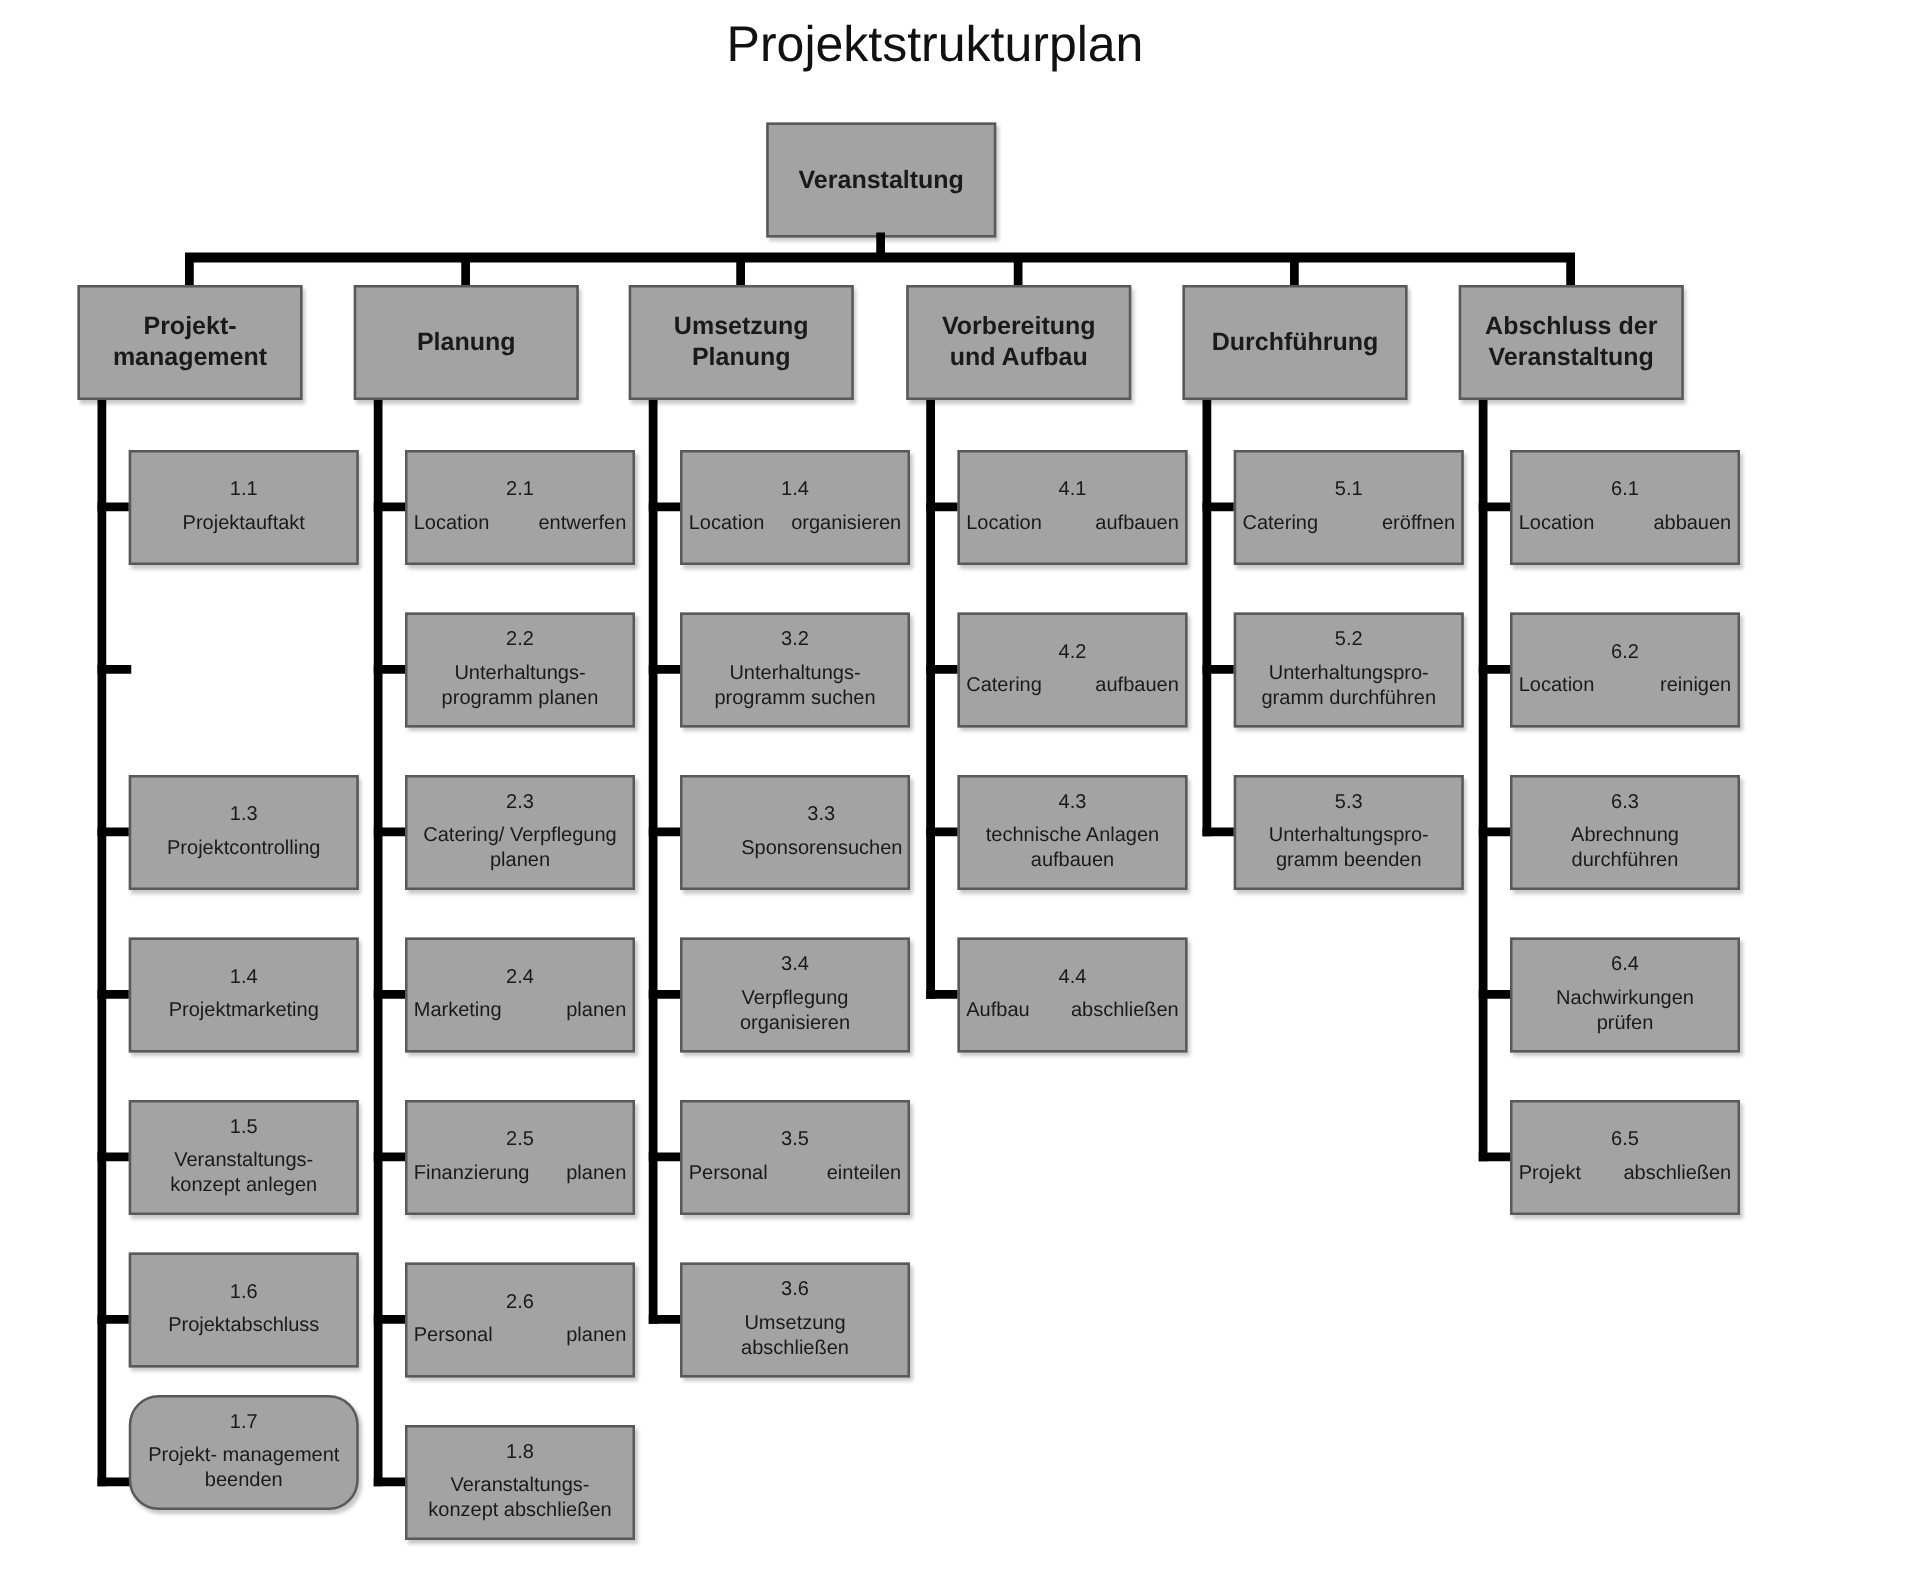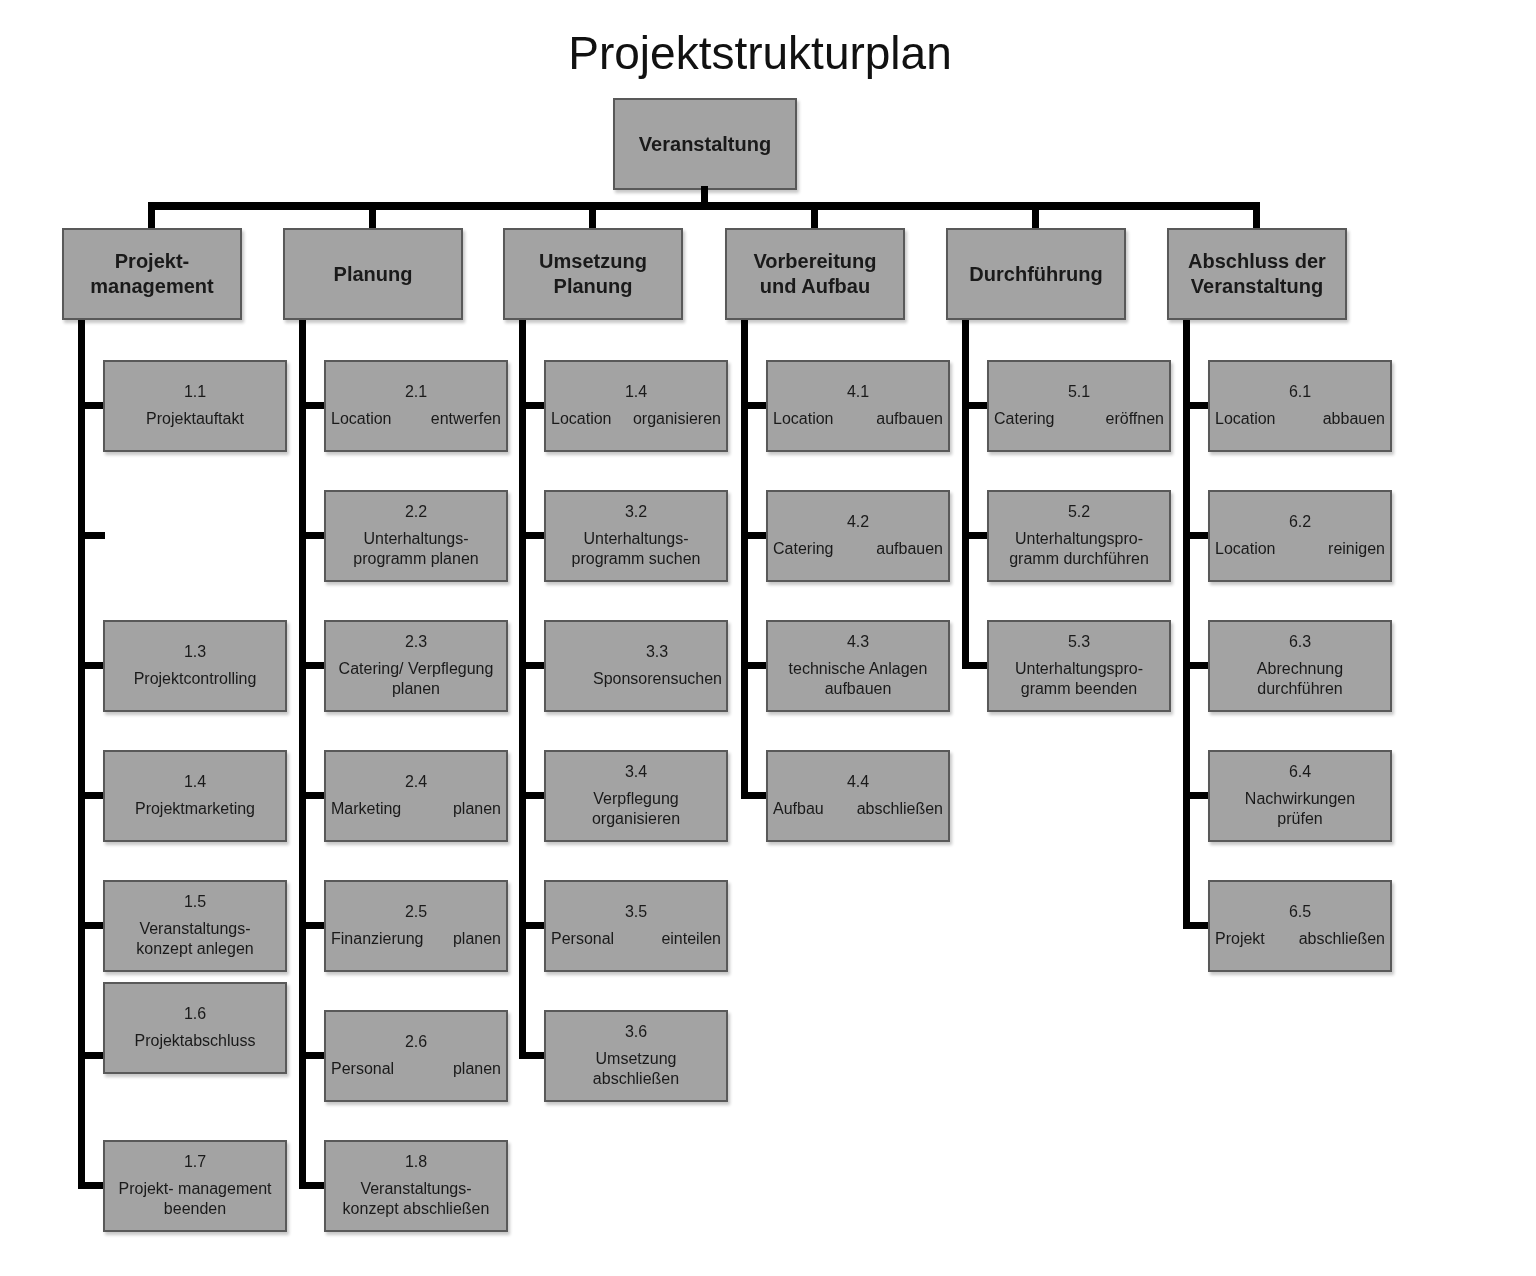--- a/index.html
+++ b/index.html
@@ -2,21 +2,21 @@
 <html><head>
 <meta charset="utf-8">
 <style>
   html,body { margin:0; padding:0; background:#ffffff; }
   .diagram {
     position:relative; width:1536px; height:1276px; background:#ffffff;
     font-family:"Liberation Sans", sans-serif; color:#1a1a1a; overflow:hidden;
   }
   .page-title {
     position:absolute; top:14px; left:748px; transform:translateX(-50%);
-    font-size:46px; font-weight:400; color:#111; margin:12px; white-space:nowrap;
+    font-size:40px; font-weight:400; color:#111; margin:0; white-space:nowrap;
   }
   .box {
     box-sizing:border-box; background:#a3a3a3; border:2px solid #595959;
     box-shadow:2px 3px 3px rgba(0,0,0,0.22);
   }
   .root-box {
     position:absolute; left:613px; top:98px; width:184px; height:92px;
     display:flex; align-items:center; justify-content:center;
     font-weight:bold; font-size:20px;
   }
@@ -84,27 +84,27 @@
   </div>
 
   <div class="stub" style="top: 694px;"></div>
   <div class="item-box box" style="top: 652px;">
     <div class="item-num">1.5</div>
     <div class="item-label">Veranstaltungs-
 konzept anlegen</div>
   </div>
 
   <div class="stub" style="top: 824px;"></div>
-  <div class="item-box box" style="top: 754px;">
+  <div class="item-box box" style="top: 774px;">
     <div class="item-num">1.6</div>
     <div class="item-label">Projektabschluss</div>
   </div>
 
   <div class="stub" style="top: 954px;"></div>
-  <div class="item-box box" style="top: 912px;">
+  <div class="item-box box" style="top: 888px; border-radius: 24px;">
     <div class="item-num">1.7</div>
     <div class="item-label">Projekt- management
 beenden</div>
   </div>
 </div>
       <div class="column" style="left: 283px;">
     <div class="header-drop"></div>
     <div class="header-box box">
       <span>Planung</span>
     </div>

